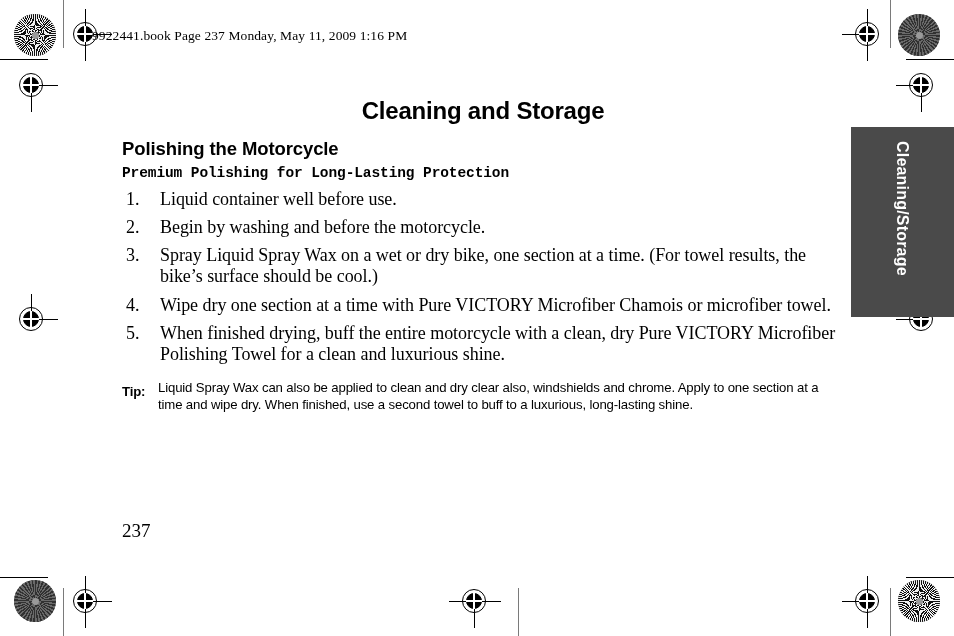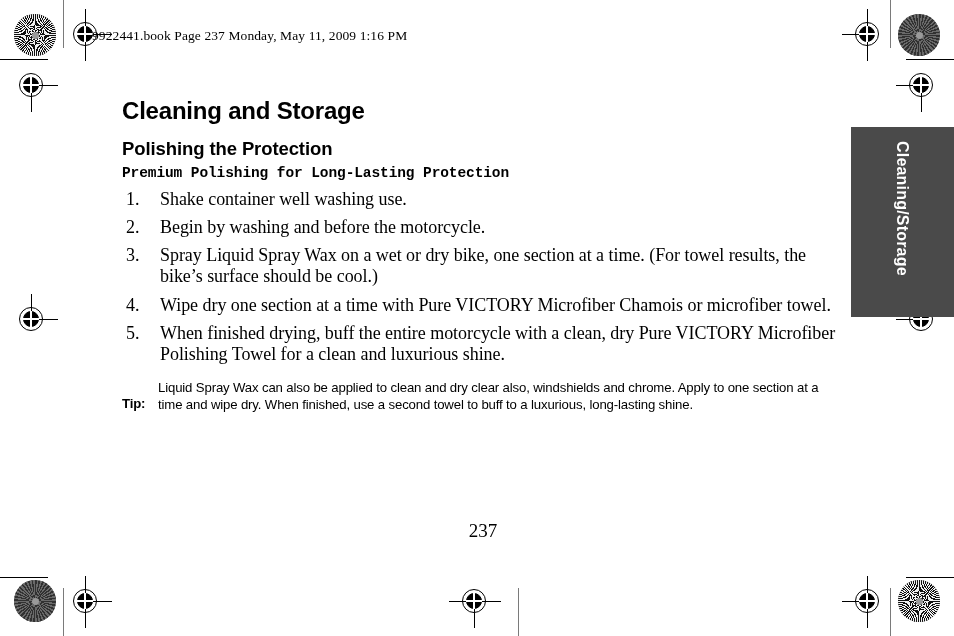--- a/index.html
+++ b/index.html
@@ -152,21 +152,21 @@
   .content {
     position: absolute;
     left: 122px;
     top: 98px;
     width: 722px;
   }
   .chapter-title {
     font-family: "Liberation Sans", sans-serif;
     font-weight: bold;
     font-size: 24px;
-    text-align: left;
+    text-align: center;
     letter-spacing: -.2px;
     margin: 0 0 14px 0;
     line-height: 1.1;
   }
   .section-title {
     font-family: "Liberation Sans", sans-serif;
     font-weight: bold;
     font-size: 18.5px;
     margin: 0 0 5px 0;
     line-height: 1.15;
@@ -212,30 +212,30 @@
     font-family: "Liberation Sans", sans-serif;
     font-size: 13.2px;
     line-height: 1.35;
     letter-spacing: -.15px;
     width: 716px;
     box-sizing: border-box;
   }
   .tip .tip-label {
     position: absolute;
     left: 0;
-    top: 16px;
+    top: 4px;
     font-weight: bold;
   }
 
   .page-number {
     position: absolute;
     left: 0;
     top: 422px;
     width: 722px;
-    text-align: center;
+    text-align: left;
     font-family: "Liberation Serif", serif;
     font-size: 19px;
   }
 </style>
 </head>
 <body>
 
 <div class="page">
 
   <div class="reg-star" style="left:14px; top:14px;">
@@ -343,28 +343,28 @@
   <div class="file-header">9922441.book  Page 237  Monday, May 11, 2009  1:16 PM</div>
 
   <div class="side-tab">
     <div class="side-tab-label">Cleaning/Storage</div>
   </div>
 
   <div class="content">
 
     <h1 class="chapter-title">Cleaning and Storage</h1>
 
-    <h2 class="section-title">Polishing the Protection</h2>
+    <h2 class="section-title">Polishing the Motorcycle</h2>
 
     <h3 class="sub-title">Premium Polishing for Long-Lasting Protection</h3>
 
     <ol class="steps">
       <li>
         <span class="num">1.</span>
-        <span>Shake container well washing use.</span>
+        <span>Liquid container well before use.</span>
       </li>
       <li>
         <span class="num">2.</span>
         <span>Begin by washing and before the motorcycle.</span>
       </li>
       <li>
         <span class="num">3.</span>
         <span>Spray Liquid Spray Wax on a wet or dry bike, one section at a time. (For towel results, the bike’s surface should be cool.)</span>
       </li>
       <li>

